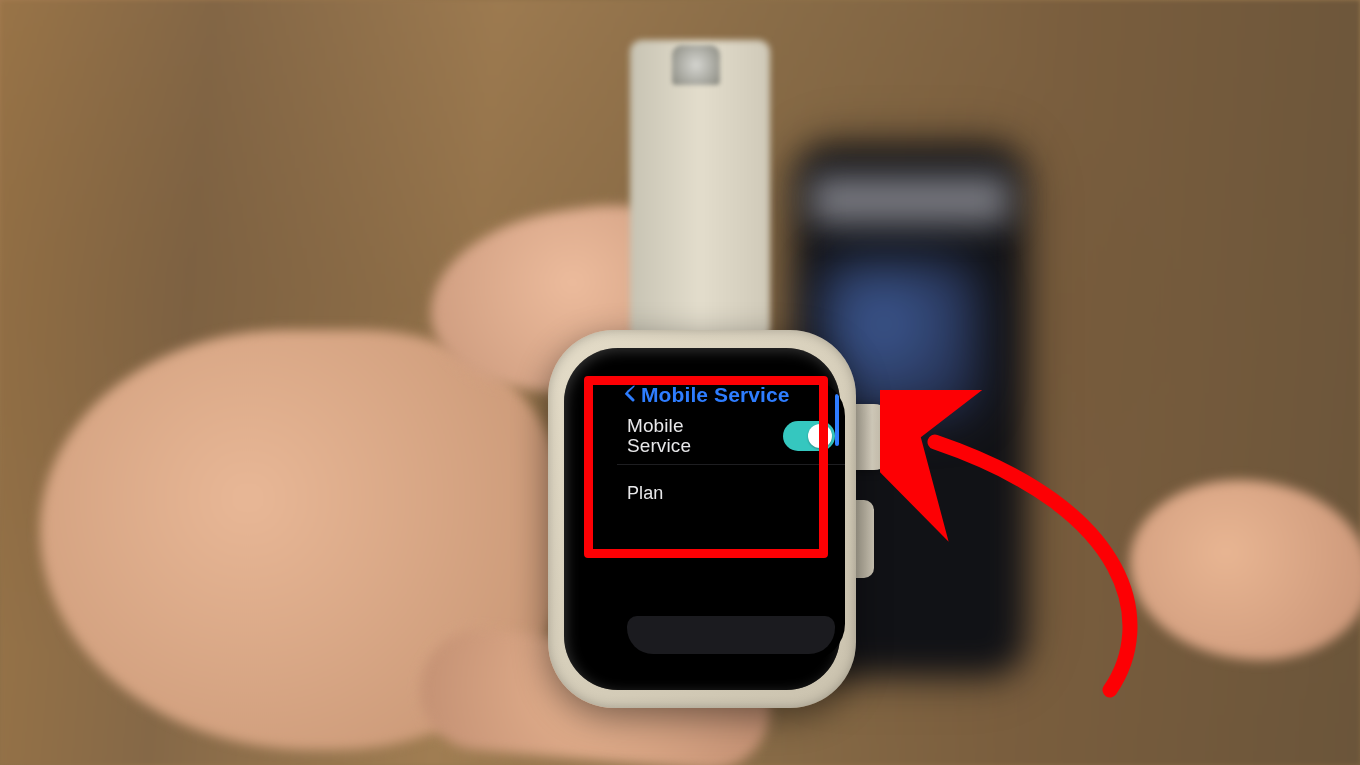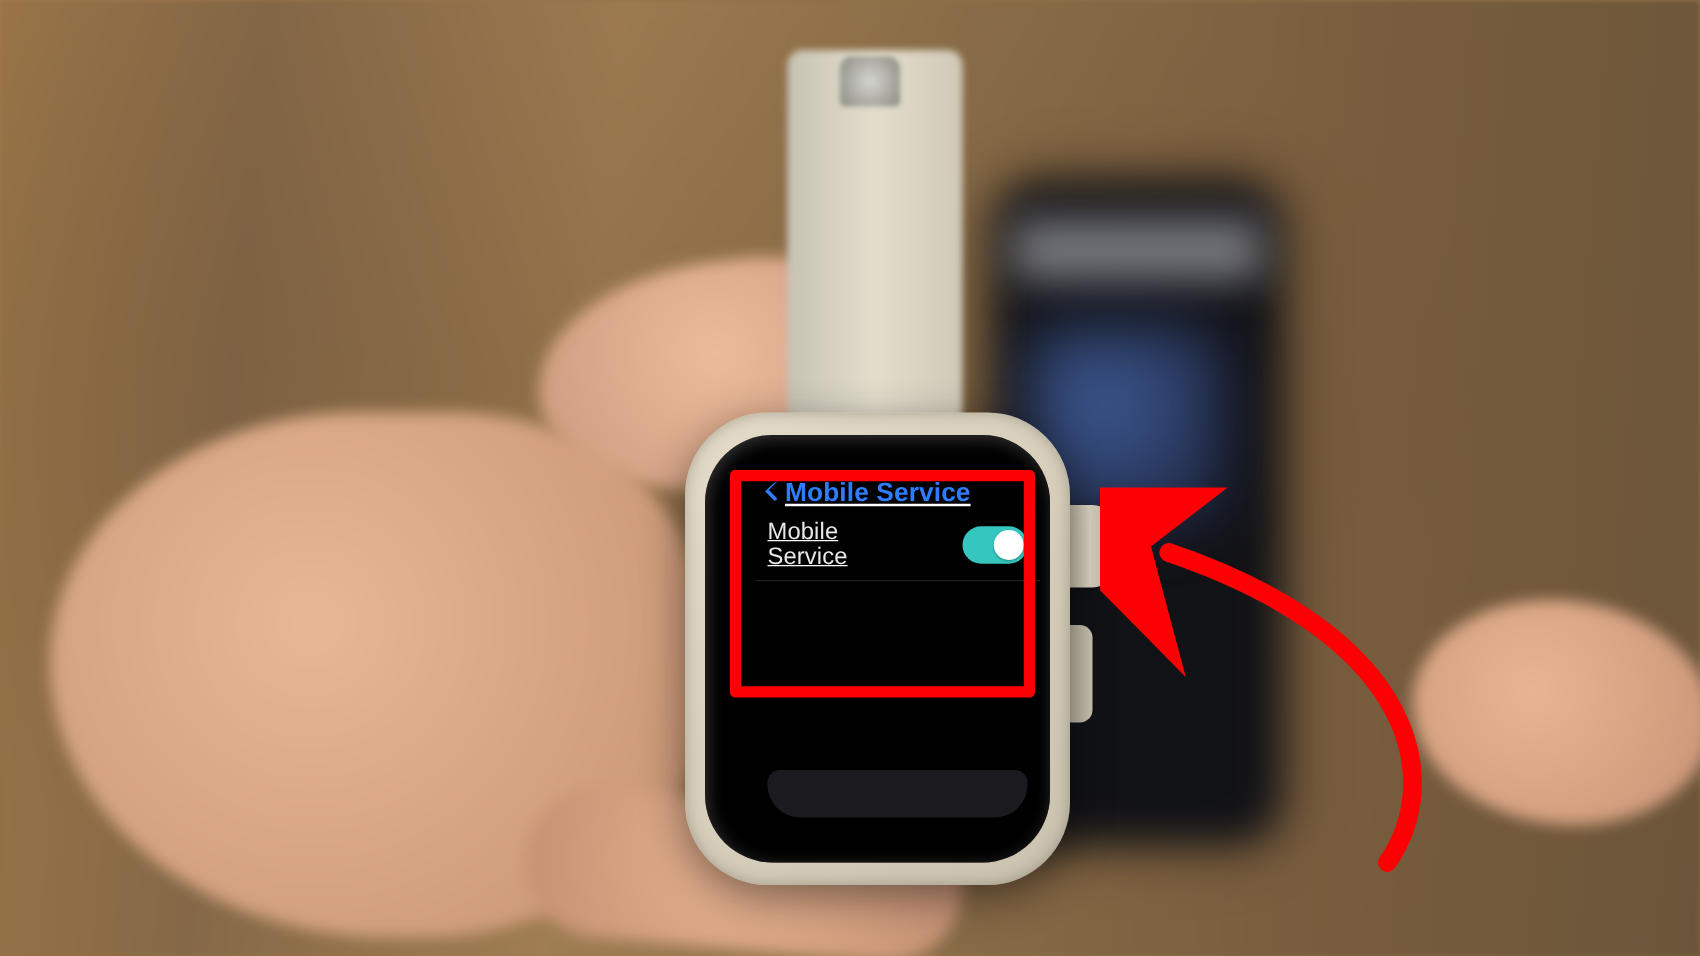--- a/index.html
+++ b/index.html
@@ -118,31 +118,30 @@
       top: 348px;
       width: 276px;
       height: 342px;
       background: #000;
       border-radius: 54px;
       box-shadow: inset 2px 3px 14px rgba(255,255,255,0.2), inset -2px -2px 8px rgba(0,0,0,0.8);
     }
     
     .watch-screen {
       position: absolute;
-      left: 604px;
+      left: 617px;
       top: 380px;
       width: 228px;
       height: 280px;
       background: #000;
       border-radius: 36px;
       overflow: hidden;
       color: #fff;
       font-size: 19px;
       letter-spacing: 0.1px;
-      text-decoration: underline;
     }
     .screen-header {
       display: flex;
       align-items: center;
       padding: 4px 8px 2px 6px;
       height: 28px;
     }
     .back-chevron {
       width: 18px;
       color: #1f7aff;
@@ -268,20 +267,21 @@
 
   <div class="setting-row first">
     <div class="setting-label">Mobile Service</div>
     <div class="toggle">
         <div class="knob"></div>
       </div>
   </div>
 
 
   <div class="section-spacer"></div>
+  <div class="section-label">Plan</div>
 
   <div class="bottom-row"></div>
 </div>
 
 <div class="red-box"></div>
 
 <svg class="red-arrow" viewBox="0 0 320 320">
   <defs>
     <marker id="ah" markerWidth="12" markerHeight="12" refX="3" refY="6" orient="auto">
       <path d="M0,0 L12,6 L0,12 L4,6 Z" fill="#fd0004"></path>

